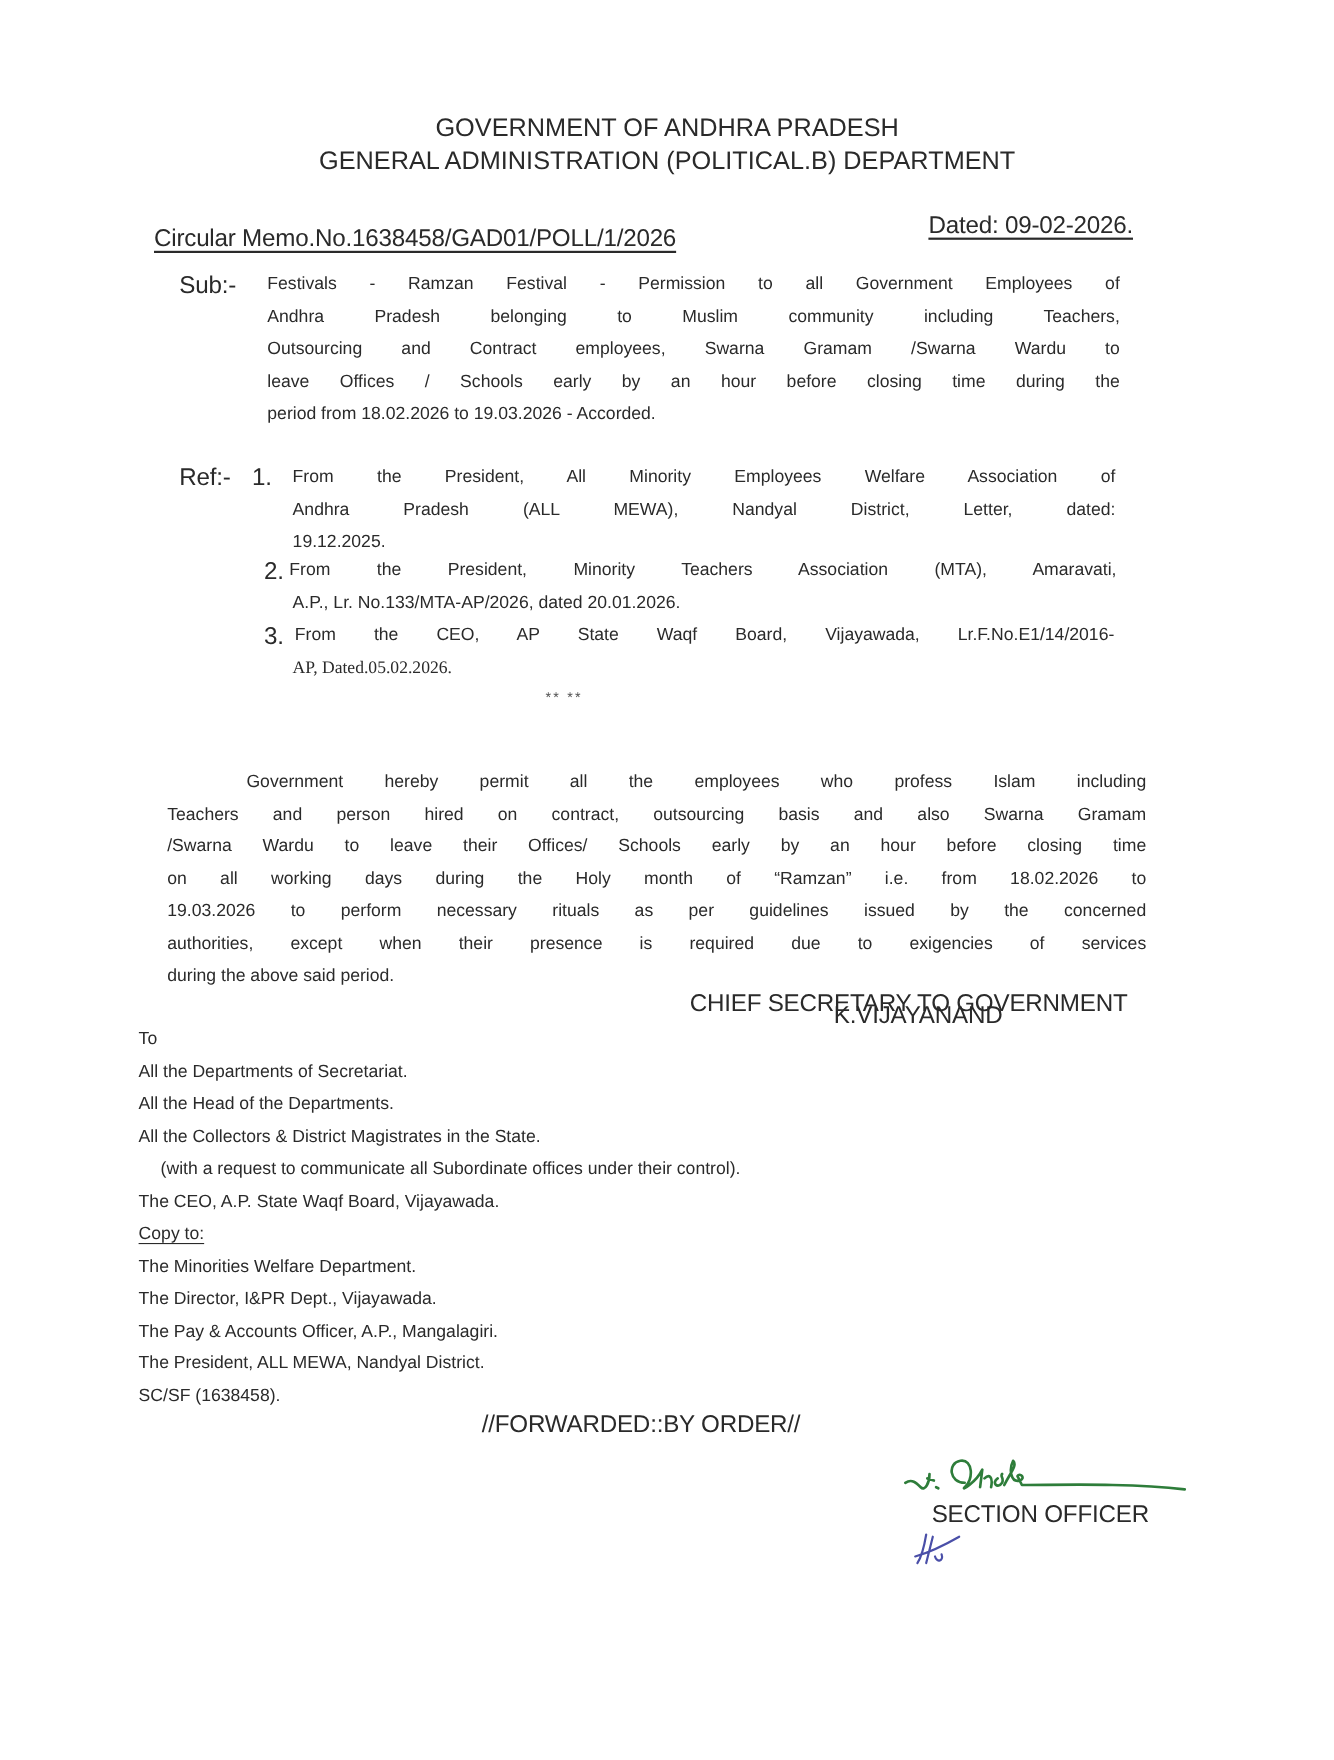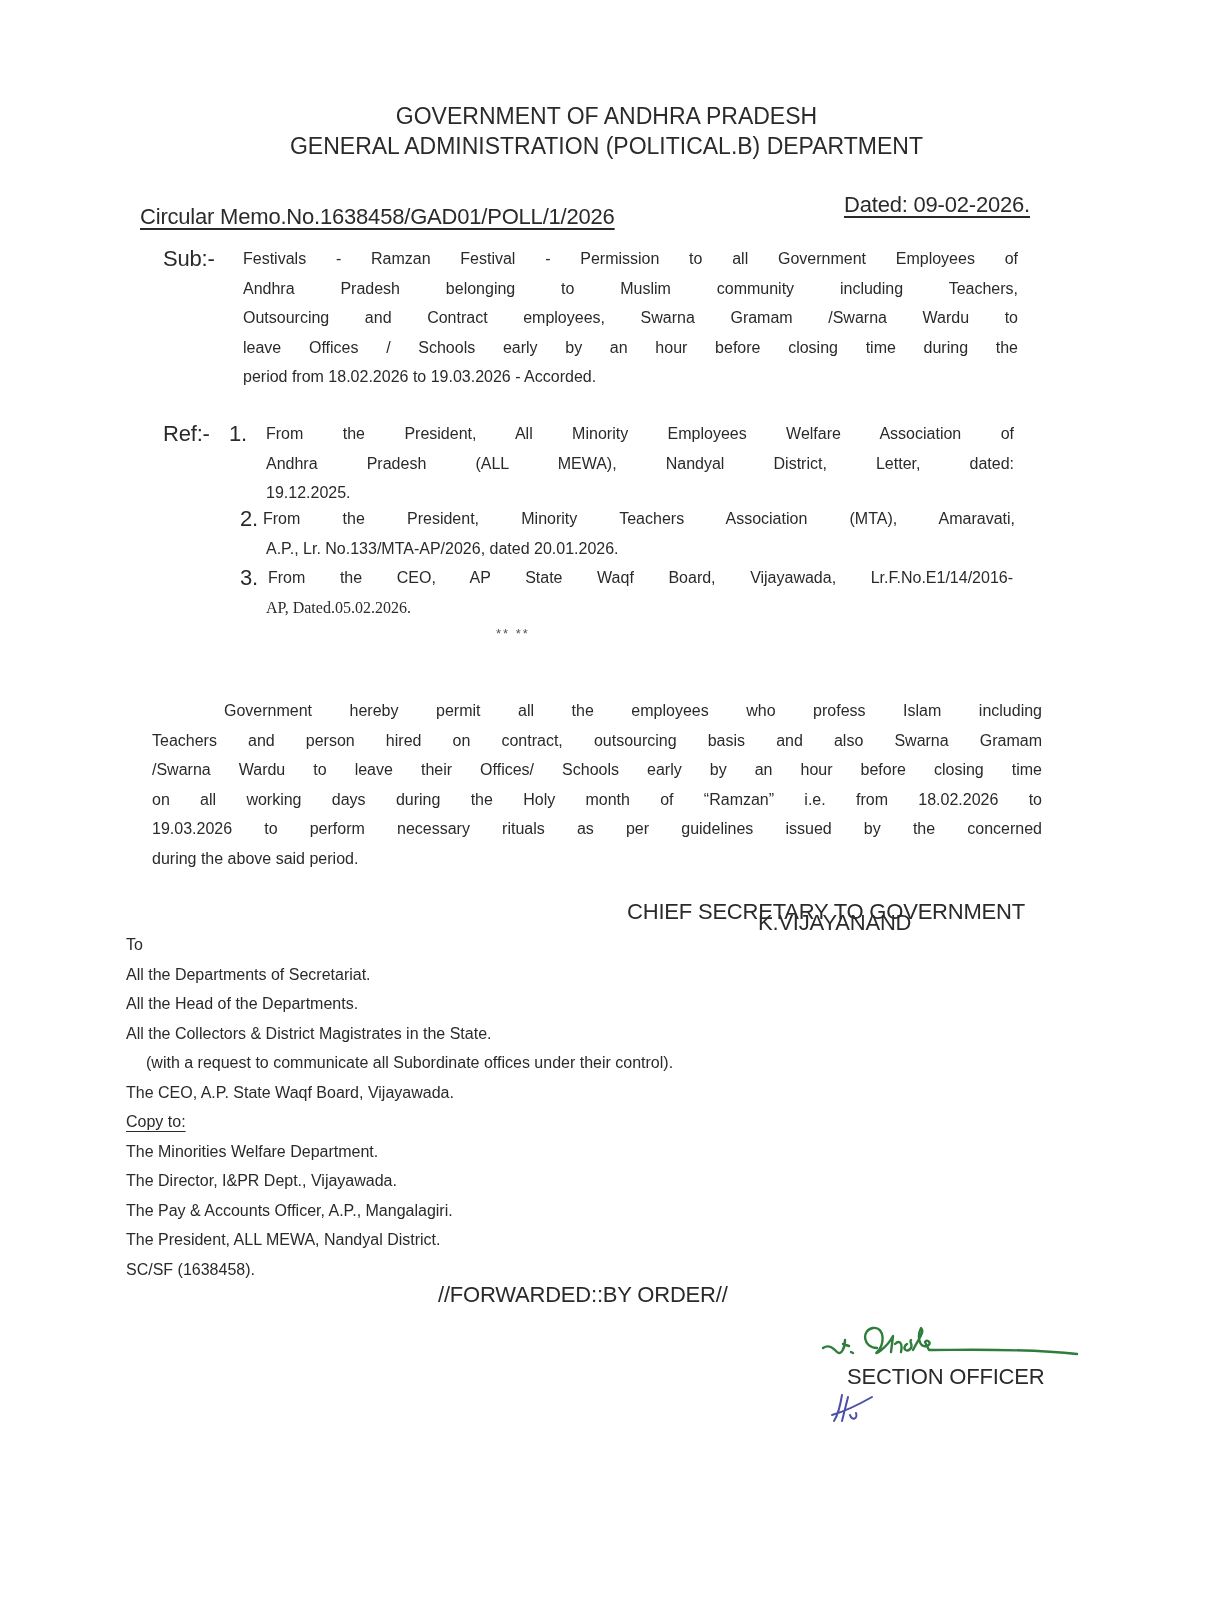--- a/index.html
+++ b/index.html
@@ -64,20 +64,21 @@
   </div>
 
   <div class="t stars" style="top:619px; left:496px;">** **</div>
 
   <div class="block" style="top:648px; left:152px; width:890px;margin-top:48px;">
     <div class="line j" style="padding-left:72px;">Government hereby permit all the employees who profess Islam including</div>
     <div class="line j">Teachers and person hired on contract, outsourcing basis and also Swarna Gramam</div>
     <div class="line j">/Swarna Wardu  to leave their Offices/ Schools early by an hour before closing time</div>
     <div class="line j">on all working days during the Holy month of “Ramzan” i.e. from 18.02.2026 to</div>
     <div class="line j">19.03.2026 to perform necessary rituals as per guidelines issued by the concerned</div>
+    <div class="line j">authorities, except when their presence is required due to exigencies of services</div>
     <div class="line">during the above said period.</div>
   </div>
 
   <div class="t" style="top:908px; left:758px;">K.VIJAYANAND</div>
   <div class="t" style="top:897px; left:627px;">CHIEF SECRETARY TO GOVERNMENT</div>
 
   <div class="block" style="top:930px; left:126px; width:900px;">
     <div class="line">To</div>
     <div class="line">All the Departments of Secretariat.</div>
     <div class="line">All the Head of the Departments.</div>

